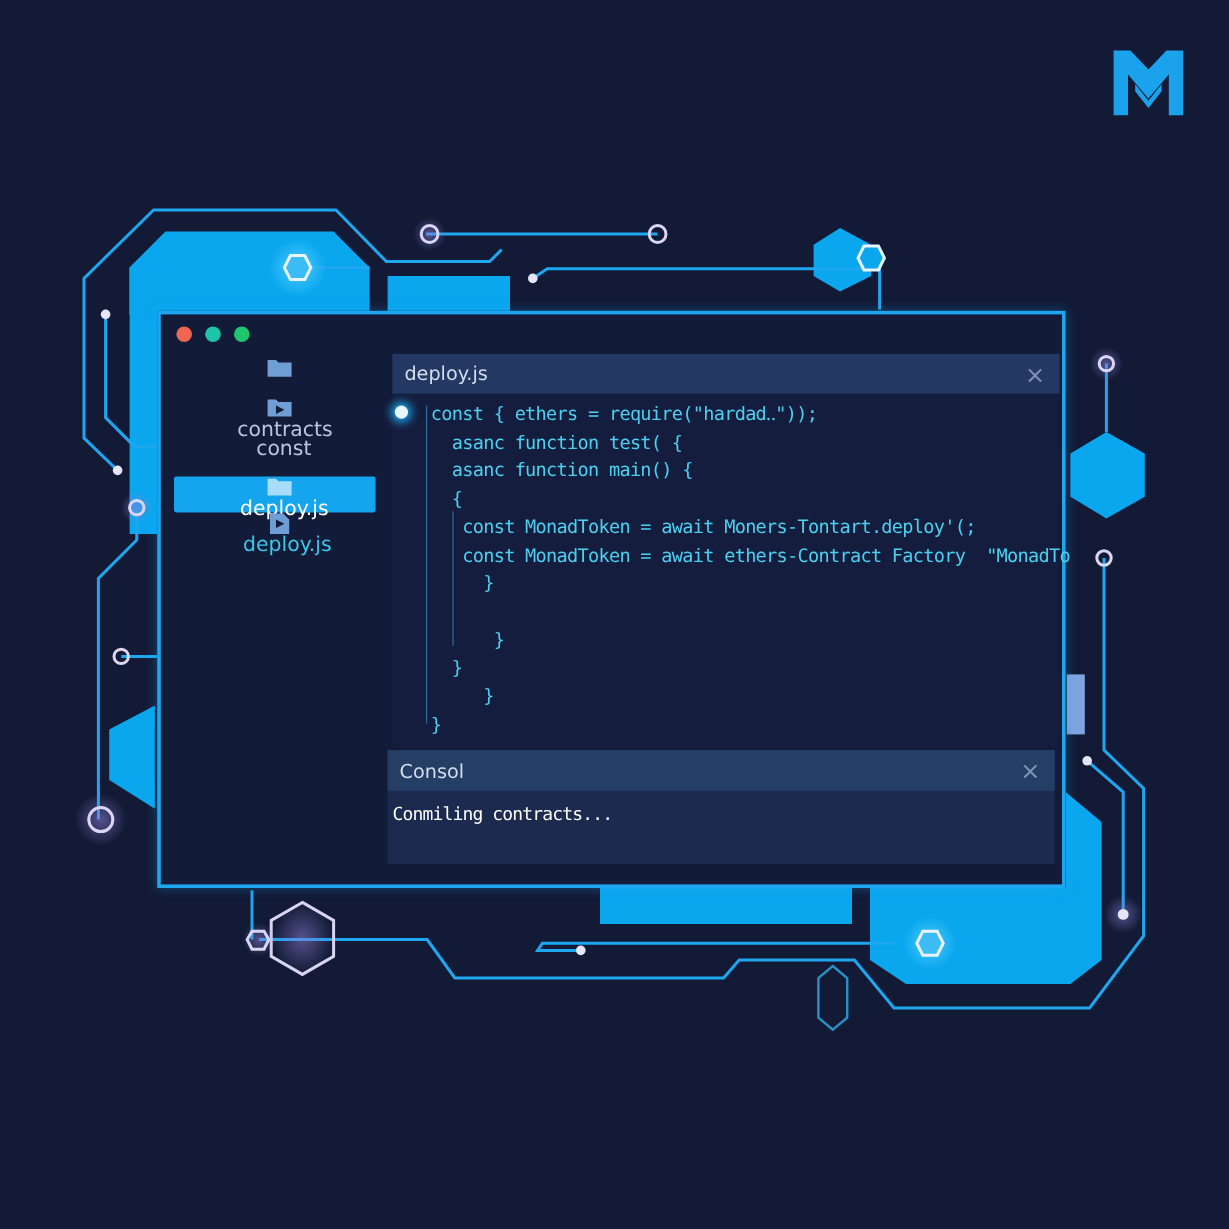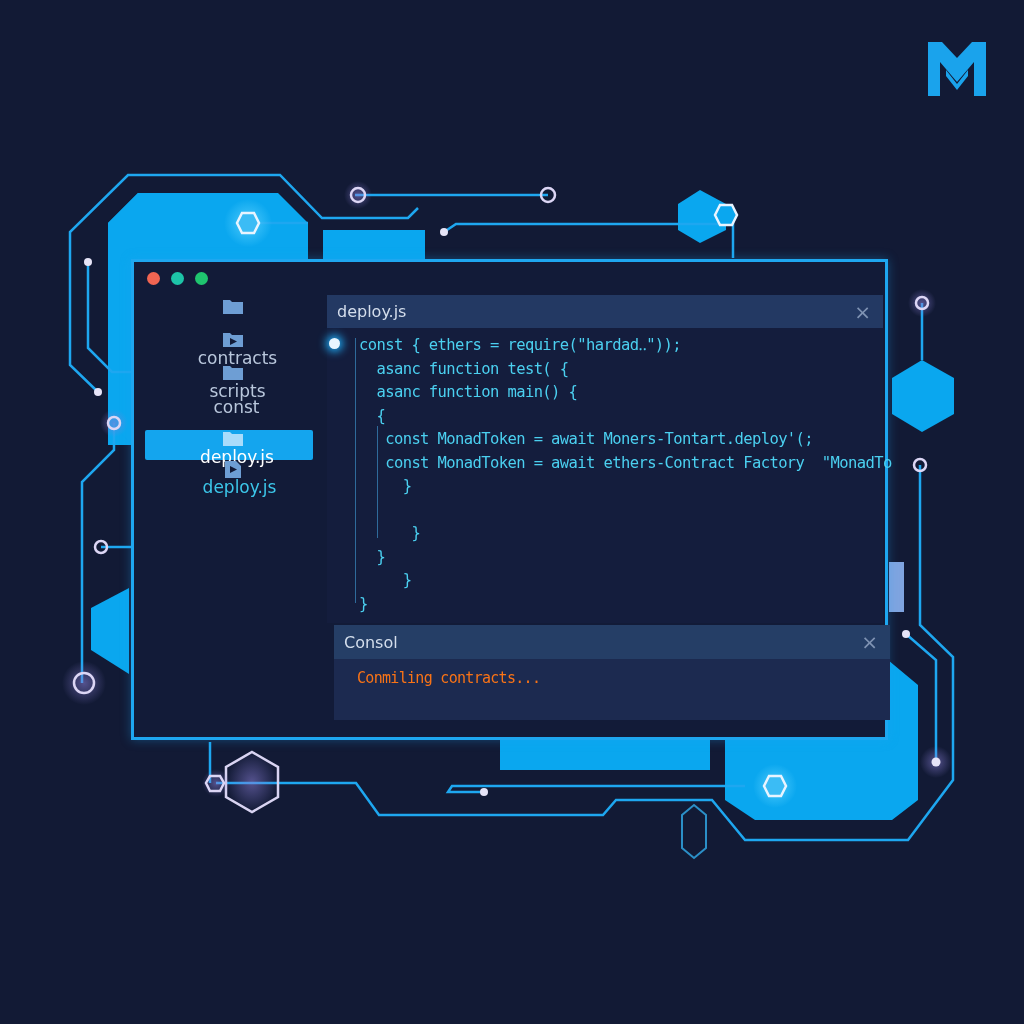--- a/index.html
+++ b/index.html
@@ -57,27 +57,27 @@
   }
   .code-line { height:23.5px; line-height:23.5px; white-space:pre; }
   .gutter-line { position:absolute; left:28px; top:10px; width:1px; height:265px; background:#2f6b9b; }
   .gutter-line2 { position:absolute; left:50px; top:98px; width:1px; height:112px; background:#2f6b9b; }
   .bp-dot {
     position:absolute; left:2px; top:10px; width:11px; height:11px; border-radius:50%;
     background:#e8f6ff; box-shadow:0 0 8px 3px #1ea7f0;
   }
 
   .console {
-    position:absolute; left:200px; top:363px; width:556px; height:95px;
+    position:absolute; left:189px; top:363px; width:556px; height:95px;
     background:#1c2a50;
   }
   .console .tabbar { background:#253e66; height:34px; }
   .console-body {
-    padding:7px 0 0 23px; font-family:"DejaVu Sans Mono", monospace;
-    font-size:15px; color:#f97316; letter-spacing:-0.7px;
+    padding:7px 0 0 4px; font-family:"DejaVu Sans Mono", monospace;
+    font-size:15px; color:#ffffff; letter-spacing:-0.7px;
   }
   .console-line { height:24px; line-height:24px; white-space:pre; }
 </style>
 </head>
 <body>
 
 <svg class="deco" viewBox="0 0 1024 1024" xmlns="http://www.w3.org/2000/svg">
   <defs>
     <radialGradient id="glow" cx="50%" cy="50%" r="50%">
       <stop offset="0%" stop-color="#8a7fd6" stop-opacity="0.55"></stop>
@@ -171,28 +171,20 @@
     </div>
     <div class="tree-item">
       <span class="ico">
         <svg class="folder-svg" width="22" height="17" viewBox="0 0 22 17">
             <path d="M1 2h7l2 2h11v12H1z" fill="#6e9ed4"></path>
             <path d="M8 7l7 3.5-7 3.5z" fill="#121b38"></path>
           </svg>
       </span>
       <span>contracts</span>
     </div>
-    <div class="tree-item">
-      <span class="ico">
-        <svg class="folder-svg" width="22" height="17" viewBox="0 0 22 17">
-            <path d="M1 2h7l2 2h11v12H1z" fill="#6e9ed4"></path>
-          </svg>
-      </span>
-      <span>scripts</span>
-    </div>
     <div class="tree-item header">
       <span>const</span>
     </div>
     <div class="tree-item selected">
       <span class="ico">
         <svg class="folder-svg" width="22" height="17" viewBox="0 0 22 17">
             <path d="M1 2h7l2 2h11v12H1z" fill="#a9dcfb"></path>
           </svg>
       </span>
       <span>deploy.js</span>

